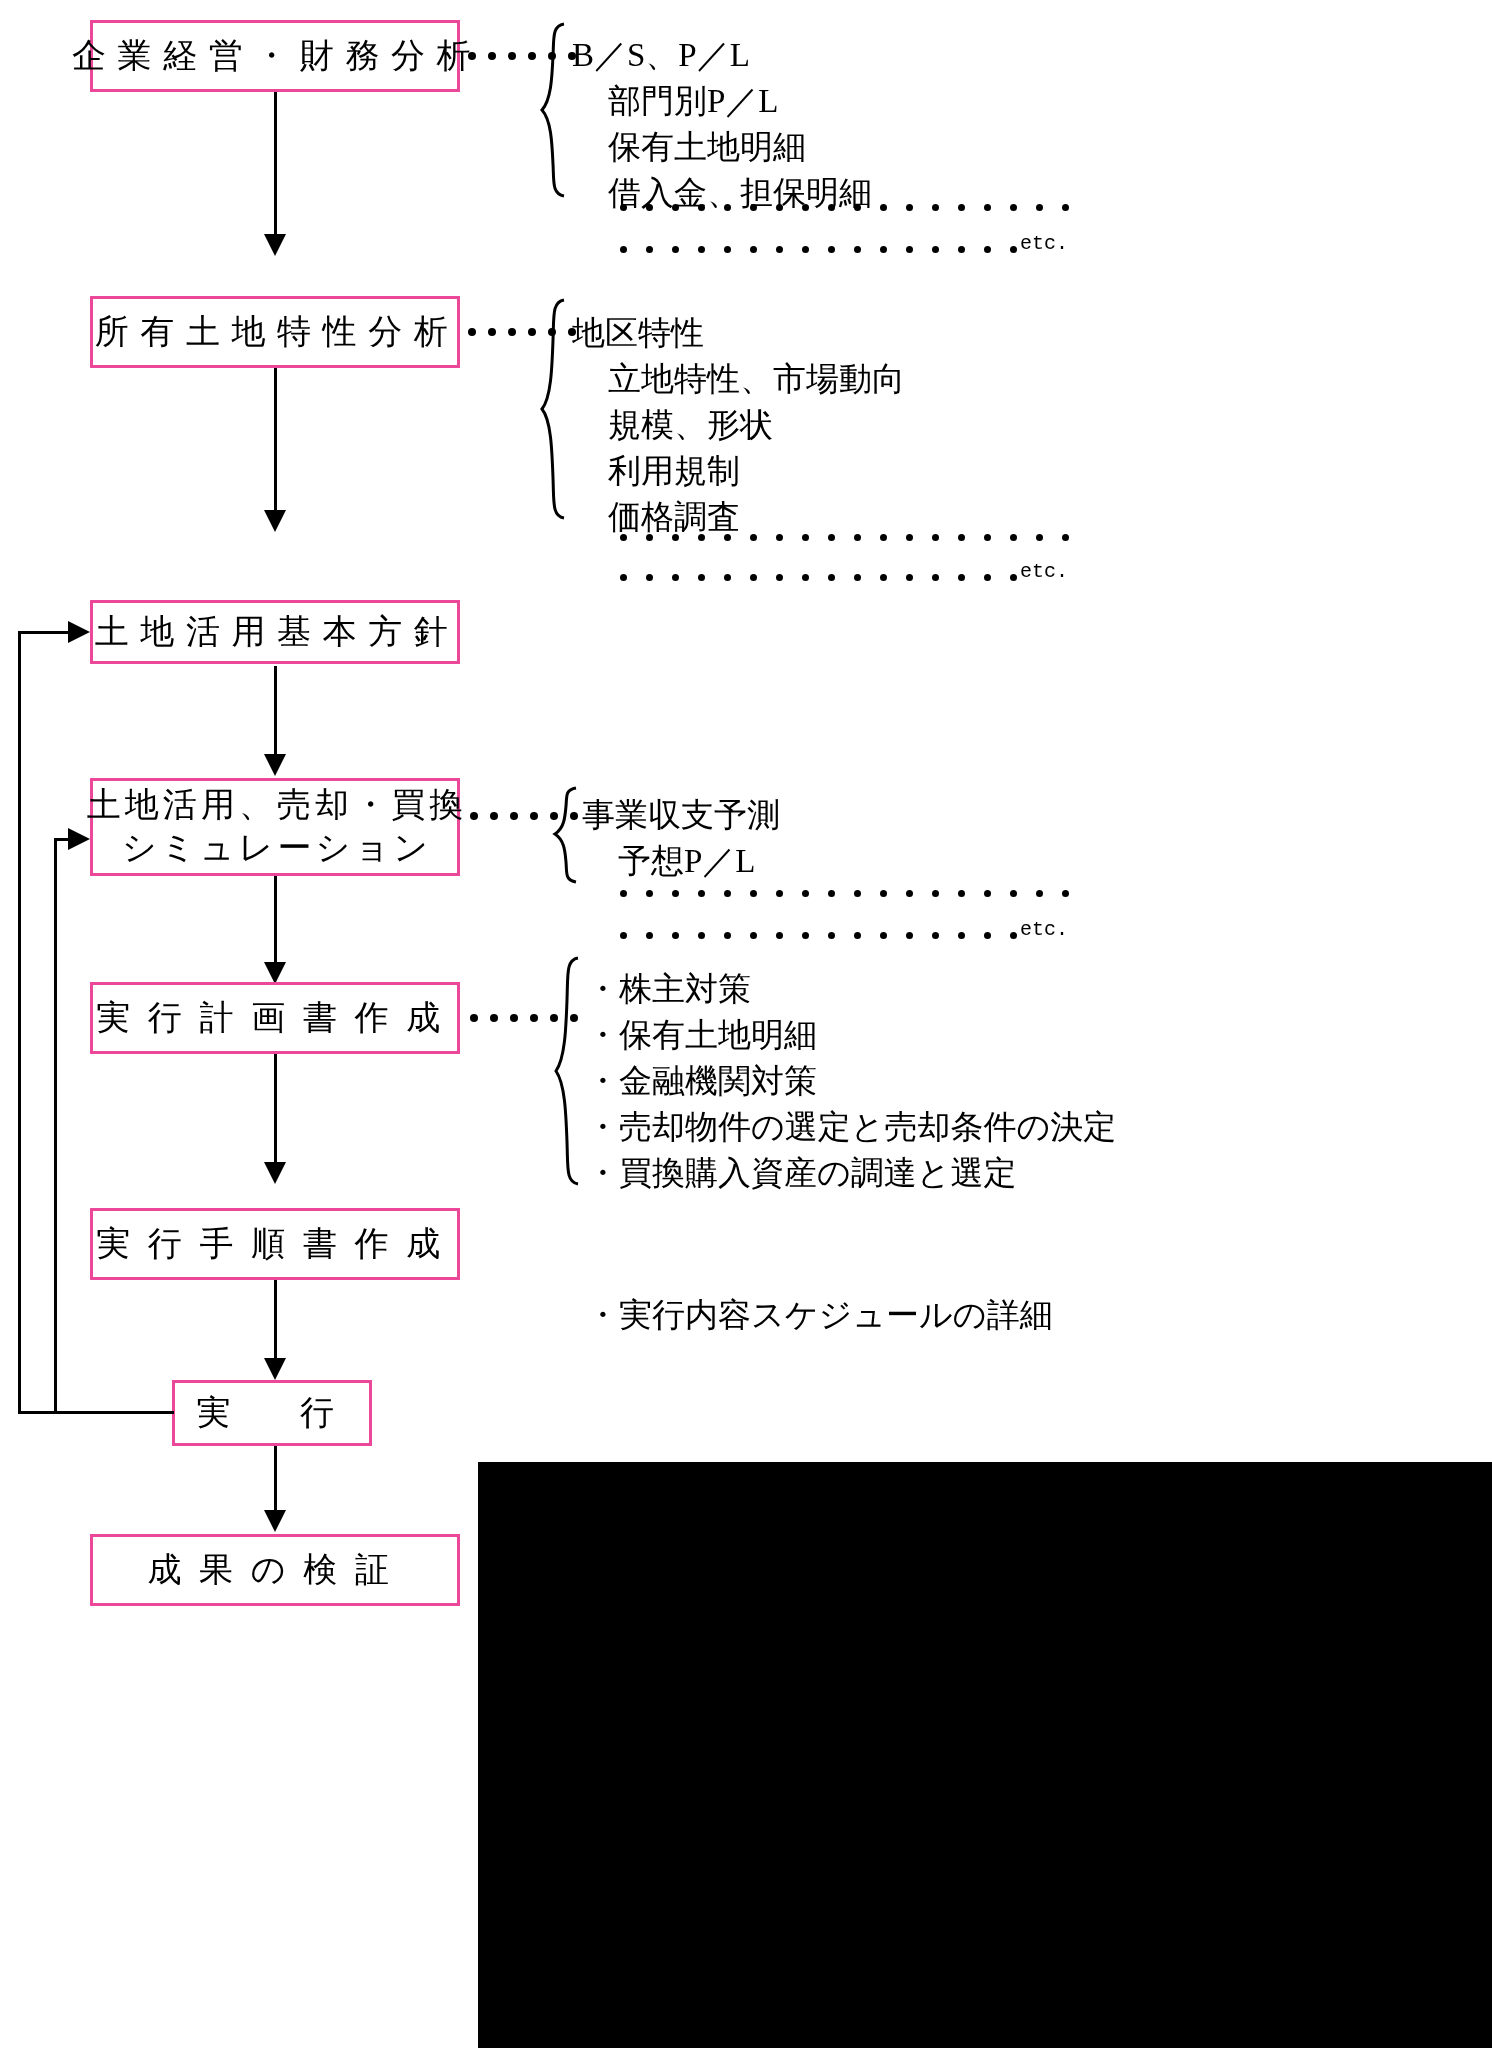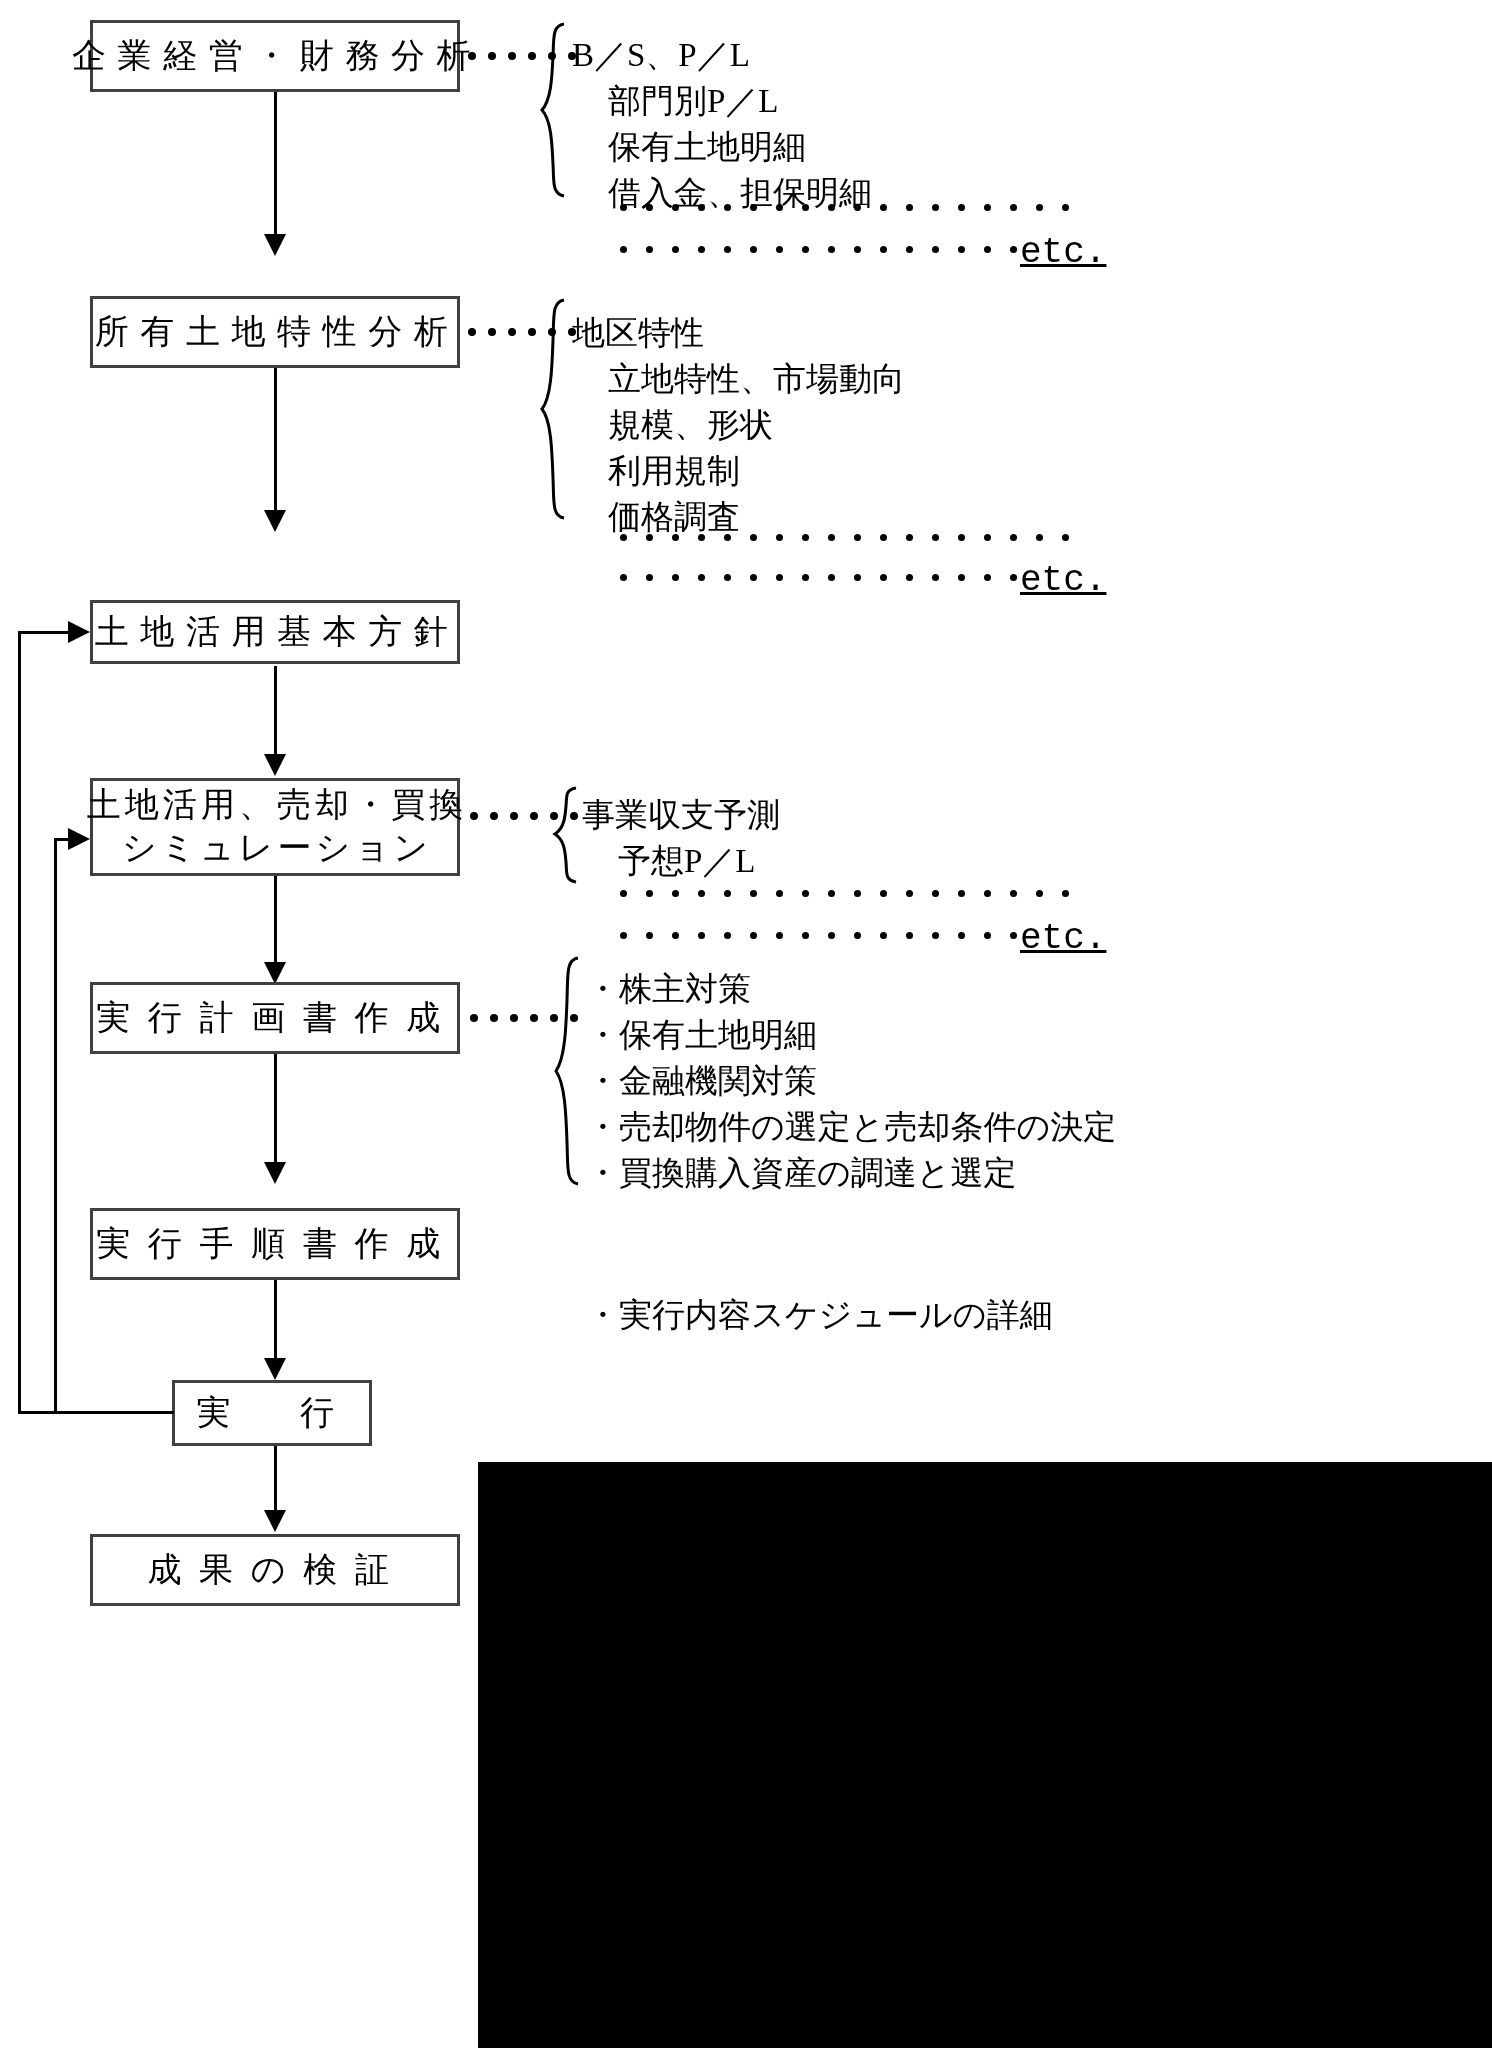--- a/index.html
+++ b/index.html
@@ -1,41 +1,41 @@
 <!DOCTYPE html>
 <html><head>
 <meta charset="utf-8">
 <style>
   html,body{margin:0;padding:0;background:#fff;}
   body{width:1492px;height:2048px;position:relative;overflow:hidden;
        font-family:"Liberation Serif","DejaVu Serif",serif;color:#000;}
   .stage{position:absolute;left:0;top:0;width:1492px;height:2048px;}
 
   
-  .box{position:absolute;border:3px solid #404040;background:#fff;box-sizing:border-box;
+  .box{position:absolute;border:3px solid #ec4899;background:#fff;box-sizing:border-box;
        display:flex;flex-direction:column;align-items:center;justify-content:center;}
   .box .line{font-size:34px;letter-spacing:.12em;line-height:1.26;white-space:nowrap;
              text-indent:.12em;}
   .box.wide .line{letter-spacing:.34em;}
   .box.xwide .line{letter-spacing:.52em;}
 
   
   .ann{position:absolute;font-size:33px;line-height:1.0;white-space:nowrap;}
   .ann .row{height:46px;display:flex;align-items:center;white-space:nowrap;}
   .ann .row.ind{padding-left:36px;}
 
   
   .leader{position:absolute;display:flex;align-items:center;gap:12px;}
   .leader i{width:8px;height:8px;border-radius:50%;background:#000;display:block;}
 
   
   .dots{position:absolute;display:flex;align-items:center;gap:19px;}
   .dots i{width:7px;height:7px;border-radius:50%;background:#000;display:block;flex:0 0 auto;}
   .etc{position:absolute;font-family:"Liberation Mono","DejaVu Sans Mono",monospace;
-       font-size:36px;text-decoration:underline;}
+       font-size:20px;}
 
   
   .brace{position:absolute;}
   .brace svg{display:block;}
 
   
   .vline{position:absolute;width:3px;background:#000;}
   .hline{position:absolute;height:3px;background:#000;}
   .arrow-down{position:absolute;width:0;height:0;
               border-left:11px solid transparent;border-right:11px solid transparent;

